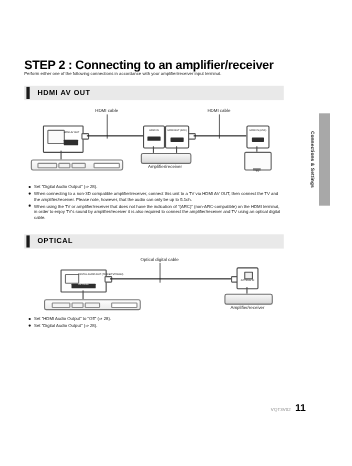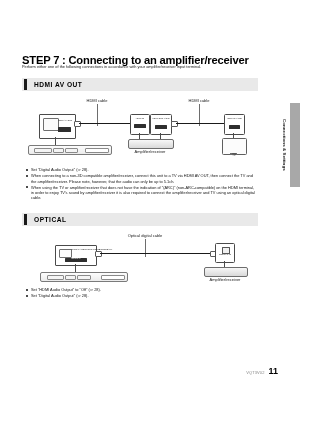--- a/index.html
+++ b/index.html
@@ -261,21 +261,21 @@
     font-size: 9px;
     font-weight: bold;
     color: #000;
   }
 </style>
 </head>
 <body>
 
 <div class="page">
 
-  <h1 class="step-title">STEP 7 : Connecting to an amplifier/receiver</h1>
+  <h1 class="step-title">STEP 2 : Connecting to an amplifier/receiver</h1>
   <p class="intro">Perform either one of the following connections in accordance with your amplifier/receiver input terminal.</p>
 
   <div class="section-bar" id="bar-hdmi">
     <div class="tick"></div>
     <div class="label">HDMI AV OUT</div>
   </div>
 
   <div class="diagram" id="diagram-hdmi">
 
     <div class="cable-label" style="left:50px; top:2px; width:50px;">HDMI cable</div>

